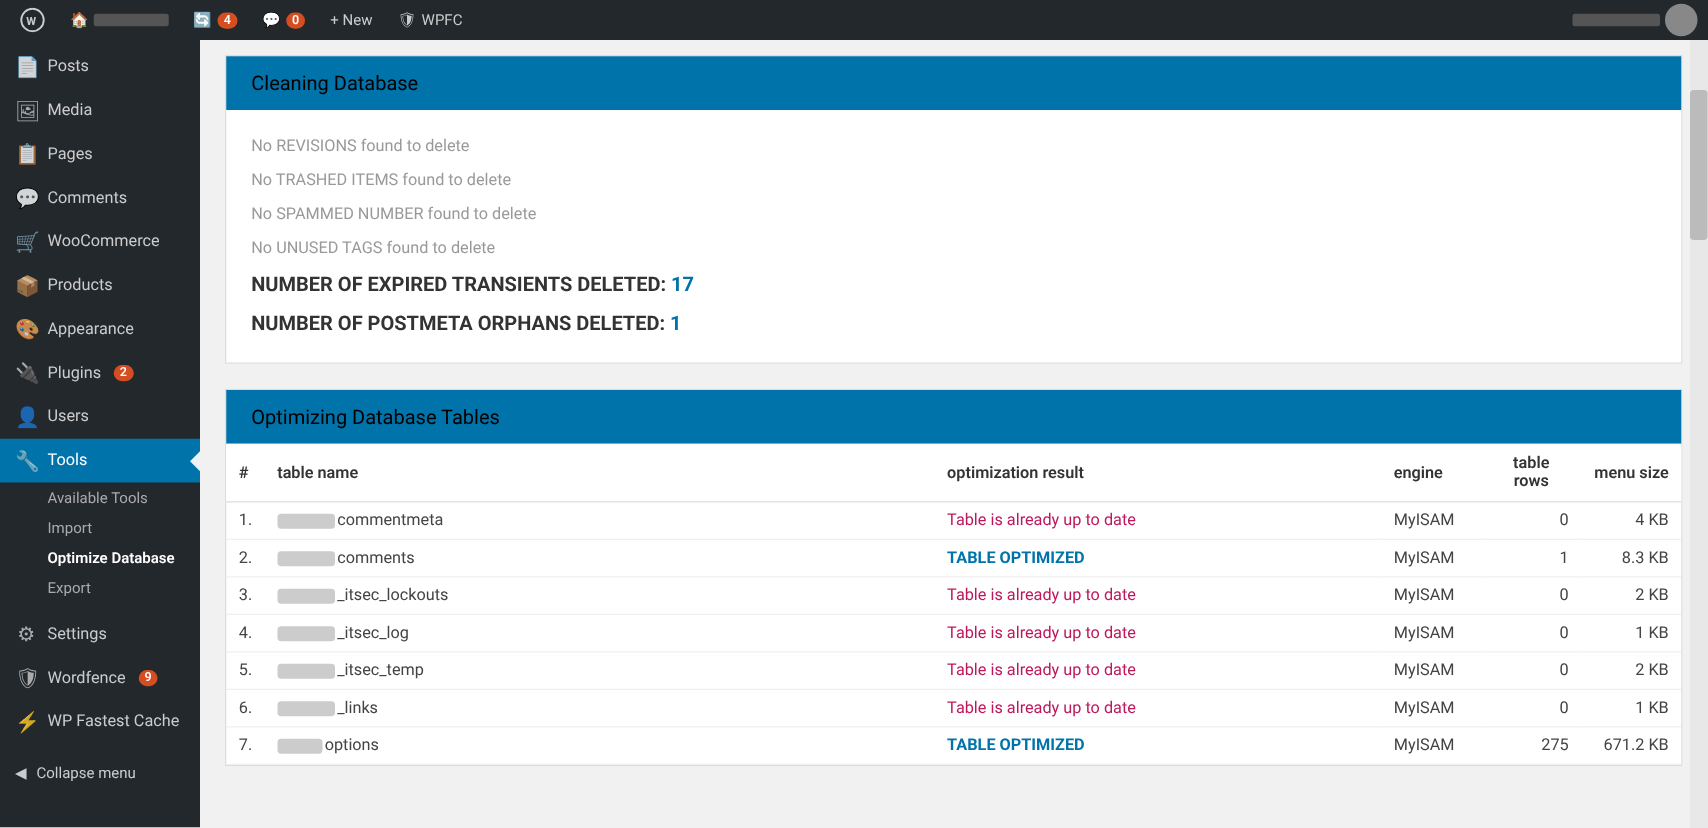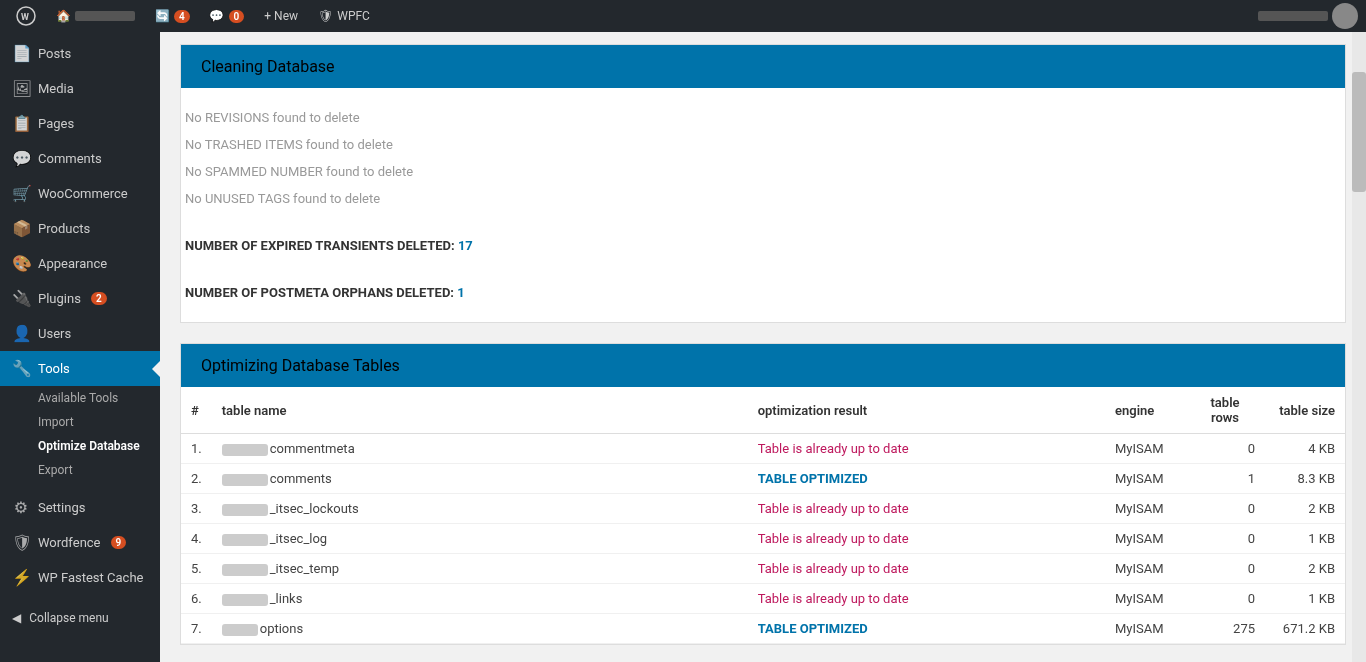--- a/index.html
+++ b/index.html
@@ -117,33 +117,32 @@
       margin-bottom: 20px;
     }
     .section-header {
       background: #0073aa;
       color: #000000;
       padding: 12px 20px;
       font-size: 16px;
       font-weight: 400;
     }
     .section-body {
-      padding: 16px 4px;
+      padding: 16px 20px;
     }
     .info-line {
       color: #999;
       padding: 6px 0;
       font-size: 13px;
     }
     .bold-line {
       font-weight: 700;
       padding: 6px 0;
-      font-size: 13px;
+      font-size: 16px;
       color: #333;
-      margin-top: 20px;
     }
     .bold-line .highlight {
       color: #0073aa;
     }
 
     
     .db-table {
       width: 100%;
       border-collapse: collapse;
       font-size: 13px;
@@ -349,21 +348,21 @@
       </div>
       <div class="section-body" style="padding:0;">
         <table class="db-table">
           <thead>
             <tr>
               <th class="num-col">#</th>
               <th class="name-col">table name</th>
               <th class="result-col">optimization result</th>
               <th class="engine-col">engine</th>
               <th class="rows-col">table rows</th>
-              <th class="size-col">table size</th>
+              <th class="size-col">menu size</th>
             </tr>
           </thead>
           <tbody id="db-table-body">
           <tr>
                 <td>1.</td>
                 <td><span class="blurred-text" style="width: 46px; margin-right: 2px;"></span><span>commentmeta</span></td>
                 <td class="already-uptodate">Table is already up to date</td>
                 <td>MyISAM</td>
                 <td class="rows-val">0</td>
                 <td class="size-val">4 KB</td>

